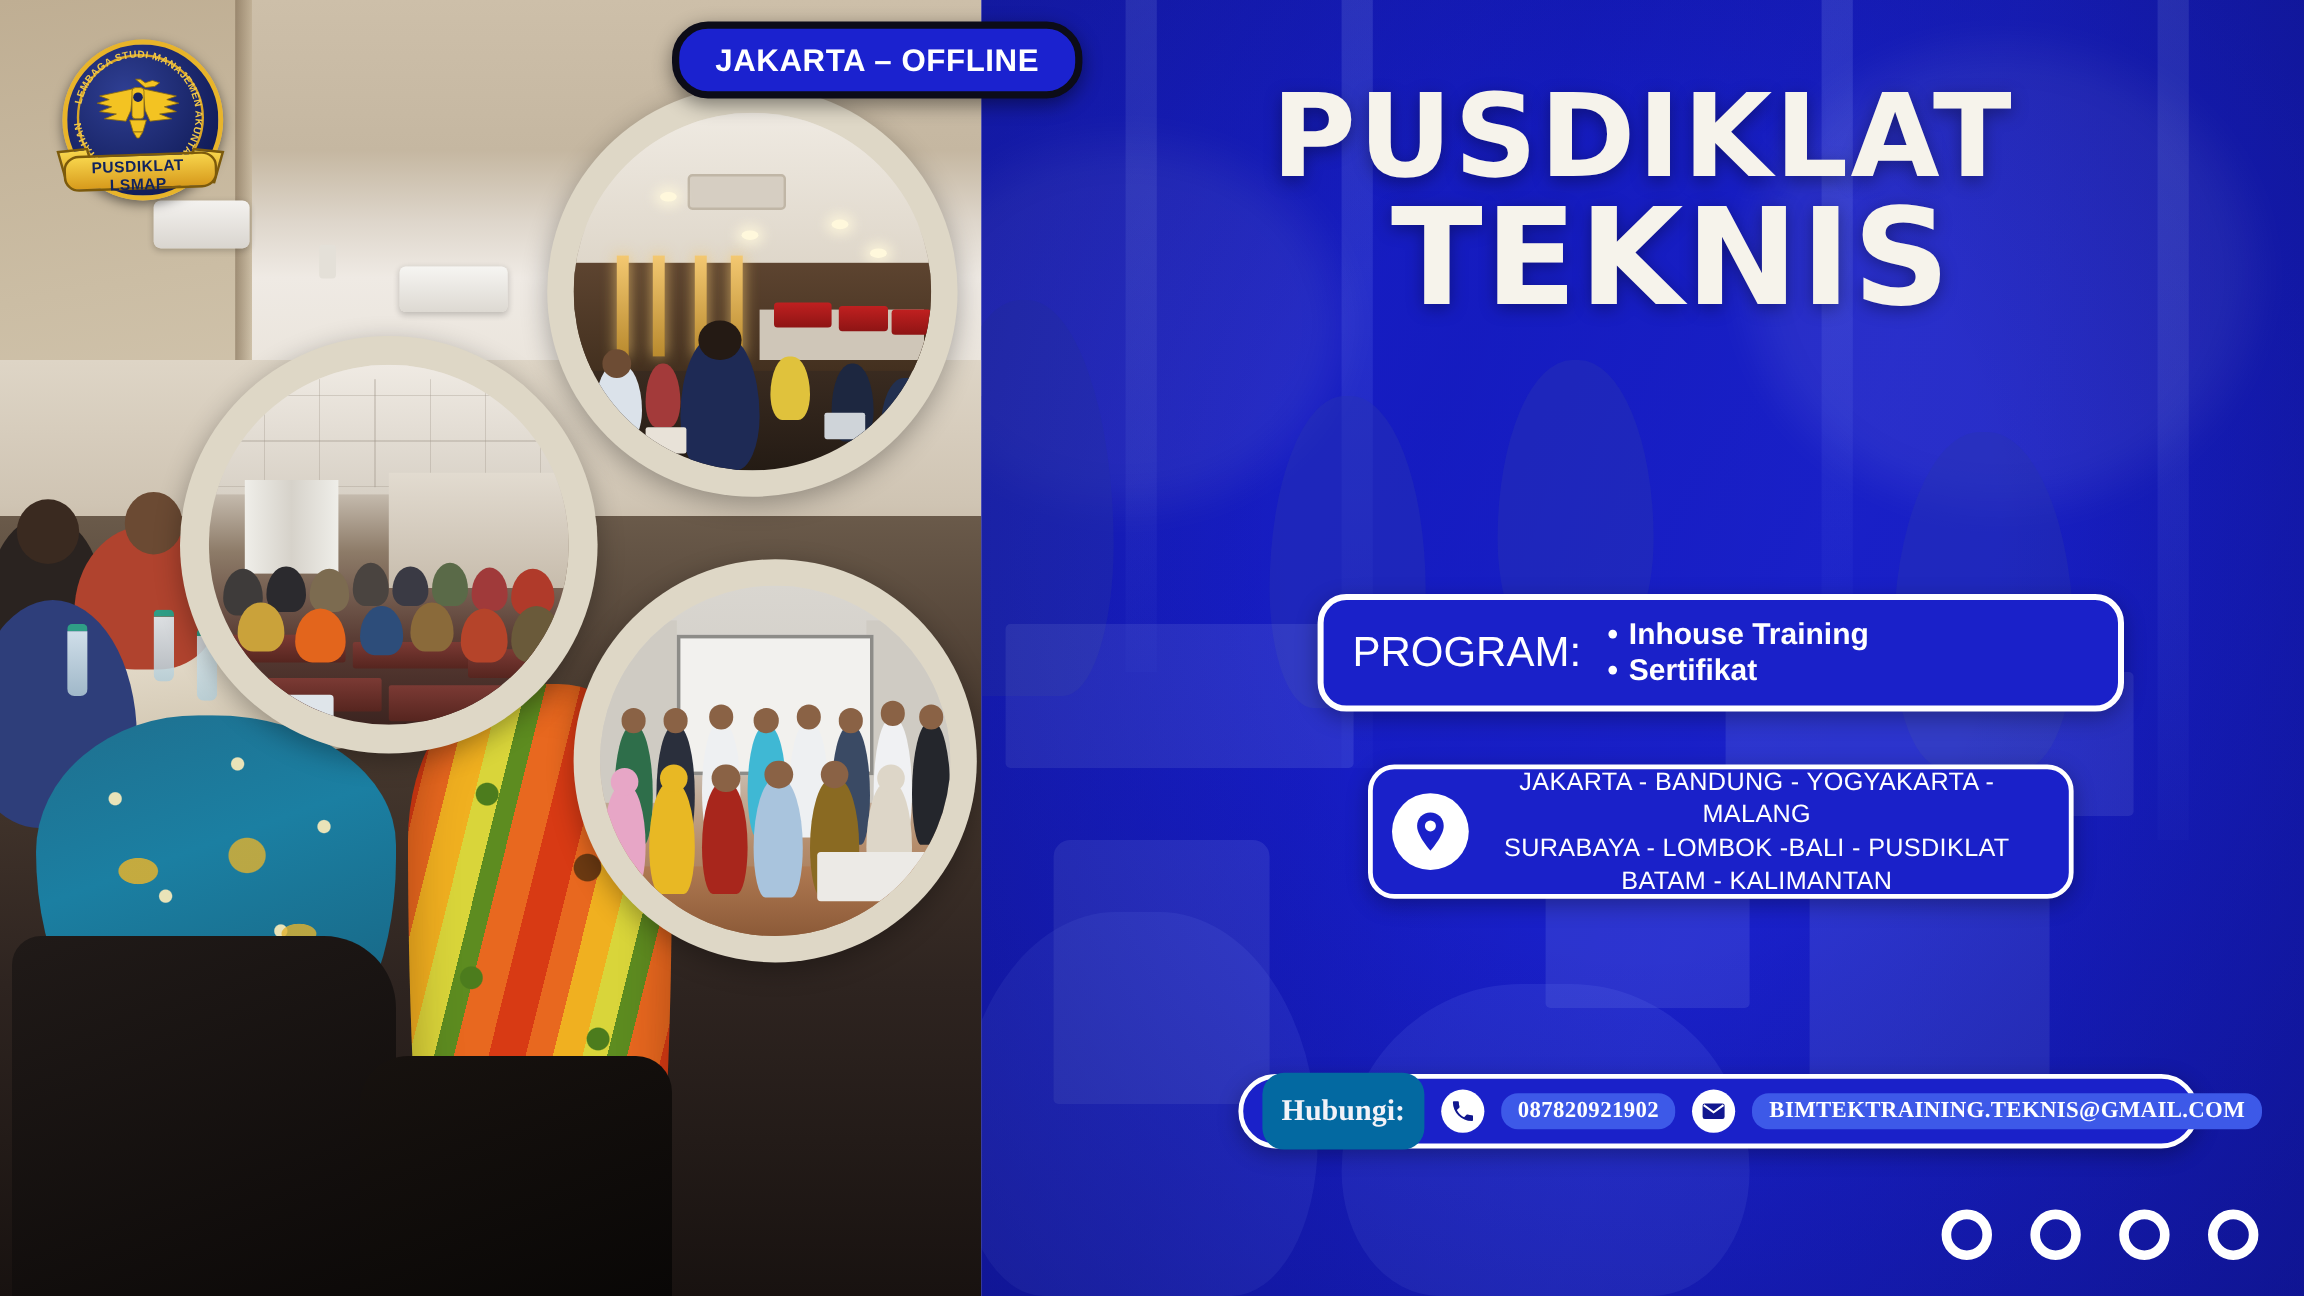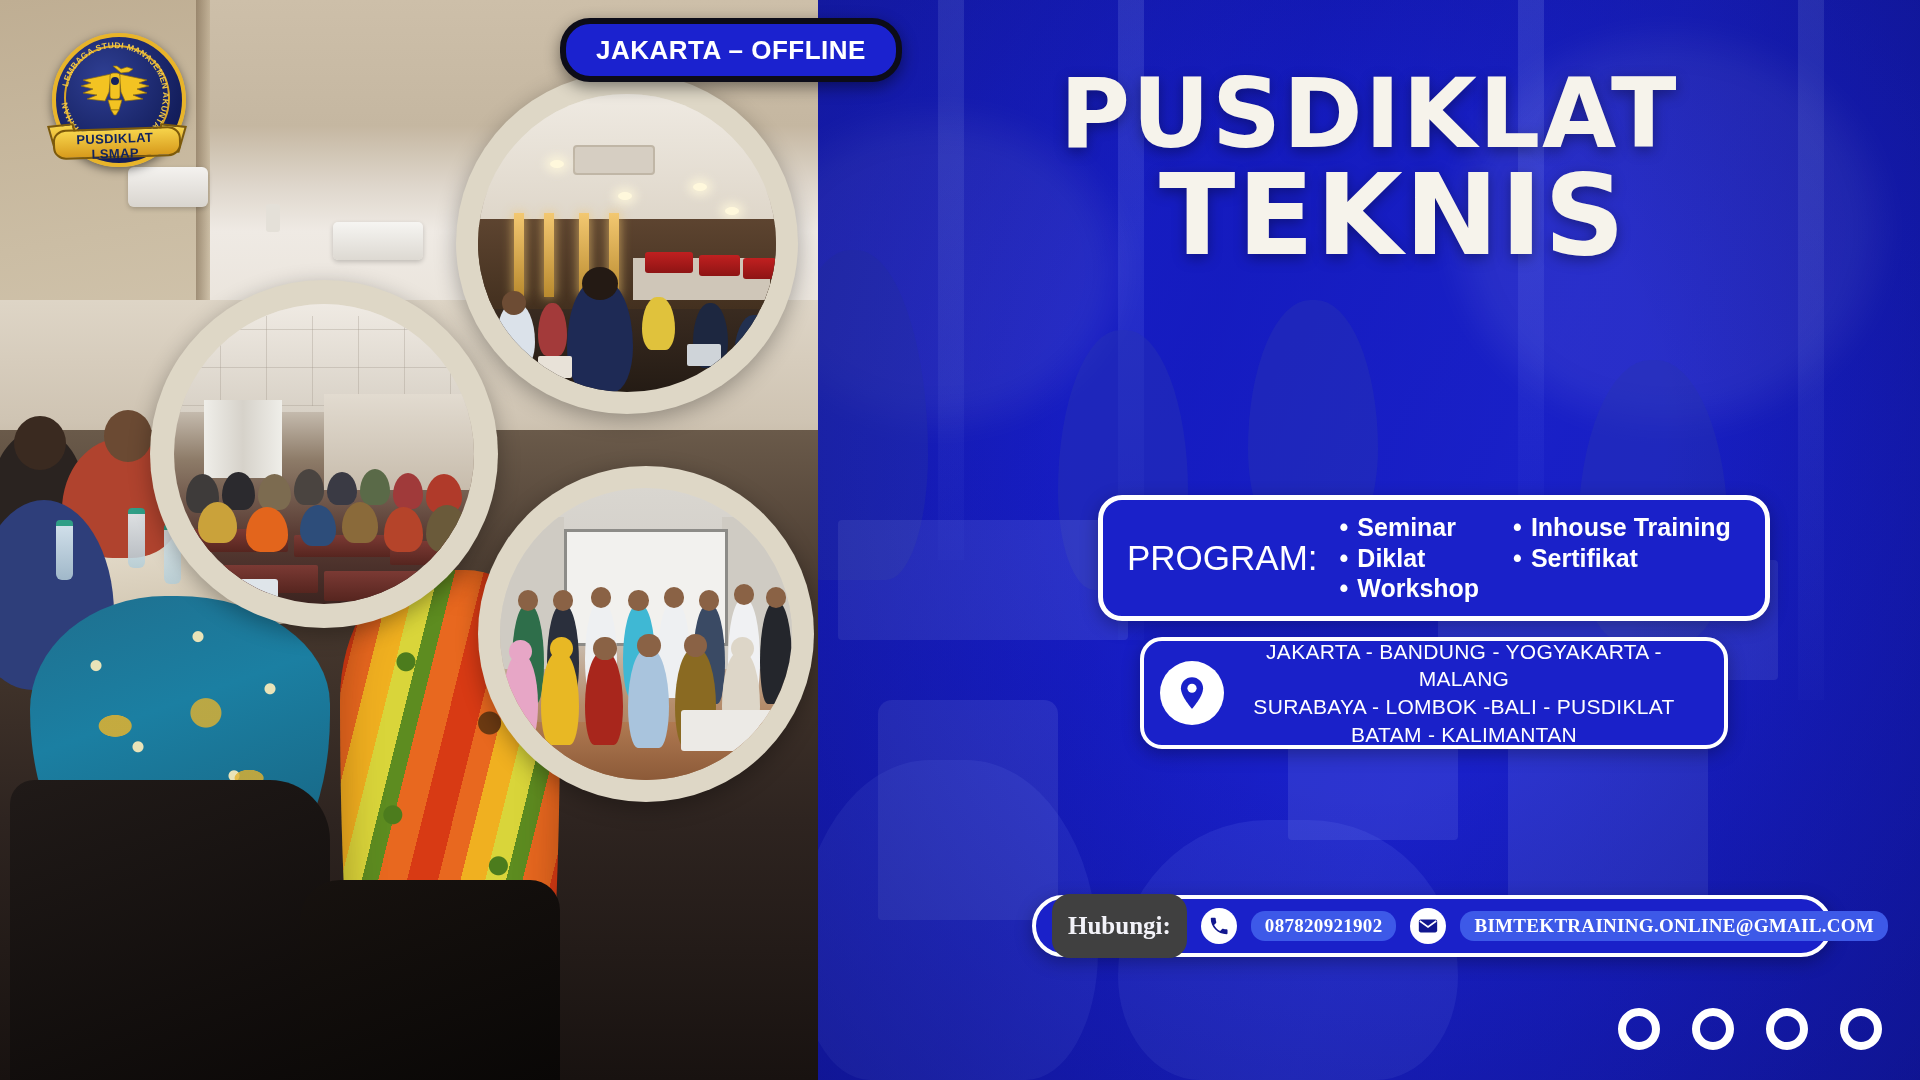--- a/index.html
+++ b/index.html
@@ -184,21 +184,21 @@
   .loc .pin{width:64px;height:64px;border-radius:50%;background:#fff;margin-left:16px;flex:0 0 auto;
     display:flex;align-items:center;justify-content:center;}
   .loc .lines{flex:1;text-align:center;padding-right:20px;}
   .loc .lines div{color:#fff;font-size:21px;line-height:1.32;letter-spacing:.3px;
     font-family:"Liberation Sans",sans-serif;}
 
   
   .contact{position:absolute;left:1032px;top:895px;width:800px;height:62px;border-radius:31px;
     background:#1a21c9;border:4px solid #ffffff;display:flex;align-items:center;gap:14px;padding:0 16px;
     box-sizing:border-box;box-shadow:0 5px 18px rgba(0,0,0,.30);}
-  .contact .hub{background:#404040;border-radius:18px;padding:18px 16px;color:#f2f2f8;
+  .contact .hub{background:#0369a1;border-radius:18px;padding:18px 16px;color:#f2f2f8;
     font-size:25px;font-weight:bold;font-family:"Liberation Serif",serif;white-space:nowrap;}
   .ci{width:36px;height:36px;border-radius:50%;background:#fff;display:flex;align-items:center;
     justify-content:center;flex:0 0 auto;}
   .pill{background:#3d59e8;border-radius:14px;padding:4px 14px;color:#fff;font-size:19px;
     font-weight:bold;font-family:"Liberation Serif",serif;white-space:nowrap;letter-spacing:.3px;}
 
   
   .socials{position:absolute;left:1618px;top:1008px;display:flex;gap:32px;}
   .soc{width:42px;height:42px;border-radius:50%;border:8px solid #fff;box-sizing:border-box;}
 </style>
@@ -395,25 +395,20 @@
 
   <div class="title">
     <span class="l1">PUSDIKLAT</span>
     <span class="l2">TEKNIS</span>
   </div>
 
   <div class="prog">
     <div class="lbl">PROGRAM:</div>
     <div class="cols">
       <ul>
-        <li>Seminar</li>
-        <li>Diklat</li>
-        <li>Workshop</li>
-      </ul>
-      <ul>
         <li>Inhouse Training</li>
         <li>Sertifikat</li>
       </ul>
     </div>
   </div>
 
   <div class="loc">
     <div class="pin">
       <svg width="38" height="38" viewBox="0 0 24 24" aria-hidden="true">
         <path d="M12 2C8.1 2 5 5.1 5 9c0 5.2 7 13 7 13s7-7.8 7-13c0-3.9-3.1-7-7-7z" fill="#1a21c9"></path>
@@ -434,21 +429,21 @@
         <path d="M6.6 10.8c1.4 2.8 3.8 5.2 6.6 6.6l2.2-2.2c.3-.3.7-.4 1.1-.2 1.2.4 2.5.6 3.8.6.6 0 1 .4 1 1V20c0 .6-.4 1-1 1C10.7 21 3 13.3 3 3.9c0-.6.4-1 1-1h3.4c.6 0 1 .4 1 1 0 1.3.2 2.6.6 3.8.1.4 0 .8-.2 1.1l-2.2 2z" fill="#11178f"></path>
       </svg>
     </div>
     <div class="pill">087820921902</div>
     <div class="ci">
       <svg width="22" height="22" viewBox="0 0 24 24" aria-hidden="true">
         <rect x="2" y="5" width="20" height="14" rx="2" fill="#11178f"></rect>
         <path d="M3 6.5 L12 13 L21 6.5" stroke="#ffffff" stroke-width="1.8" fill="none"></path>
       </svg>
     </div>
-    <div class="pill">BIMTEKTRAINING.ONLINE@GMAIL.COM</div>
+    <div class="pill">BIMTEKTRAINING.TEKNIS@GMAIL.COM</div>
   </div>
 
   <div class="socials">
     <div class="soc"></div>
     <div class="soc"></div>
     <div class="soc"></div>
     <div class="soc"></div>
   </div>
 
 </div>

